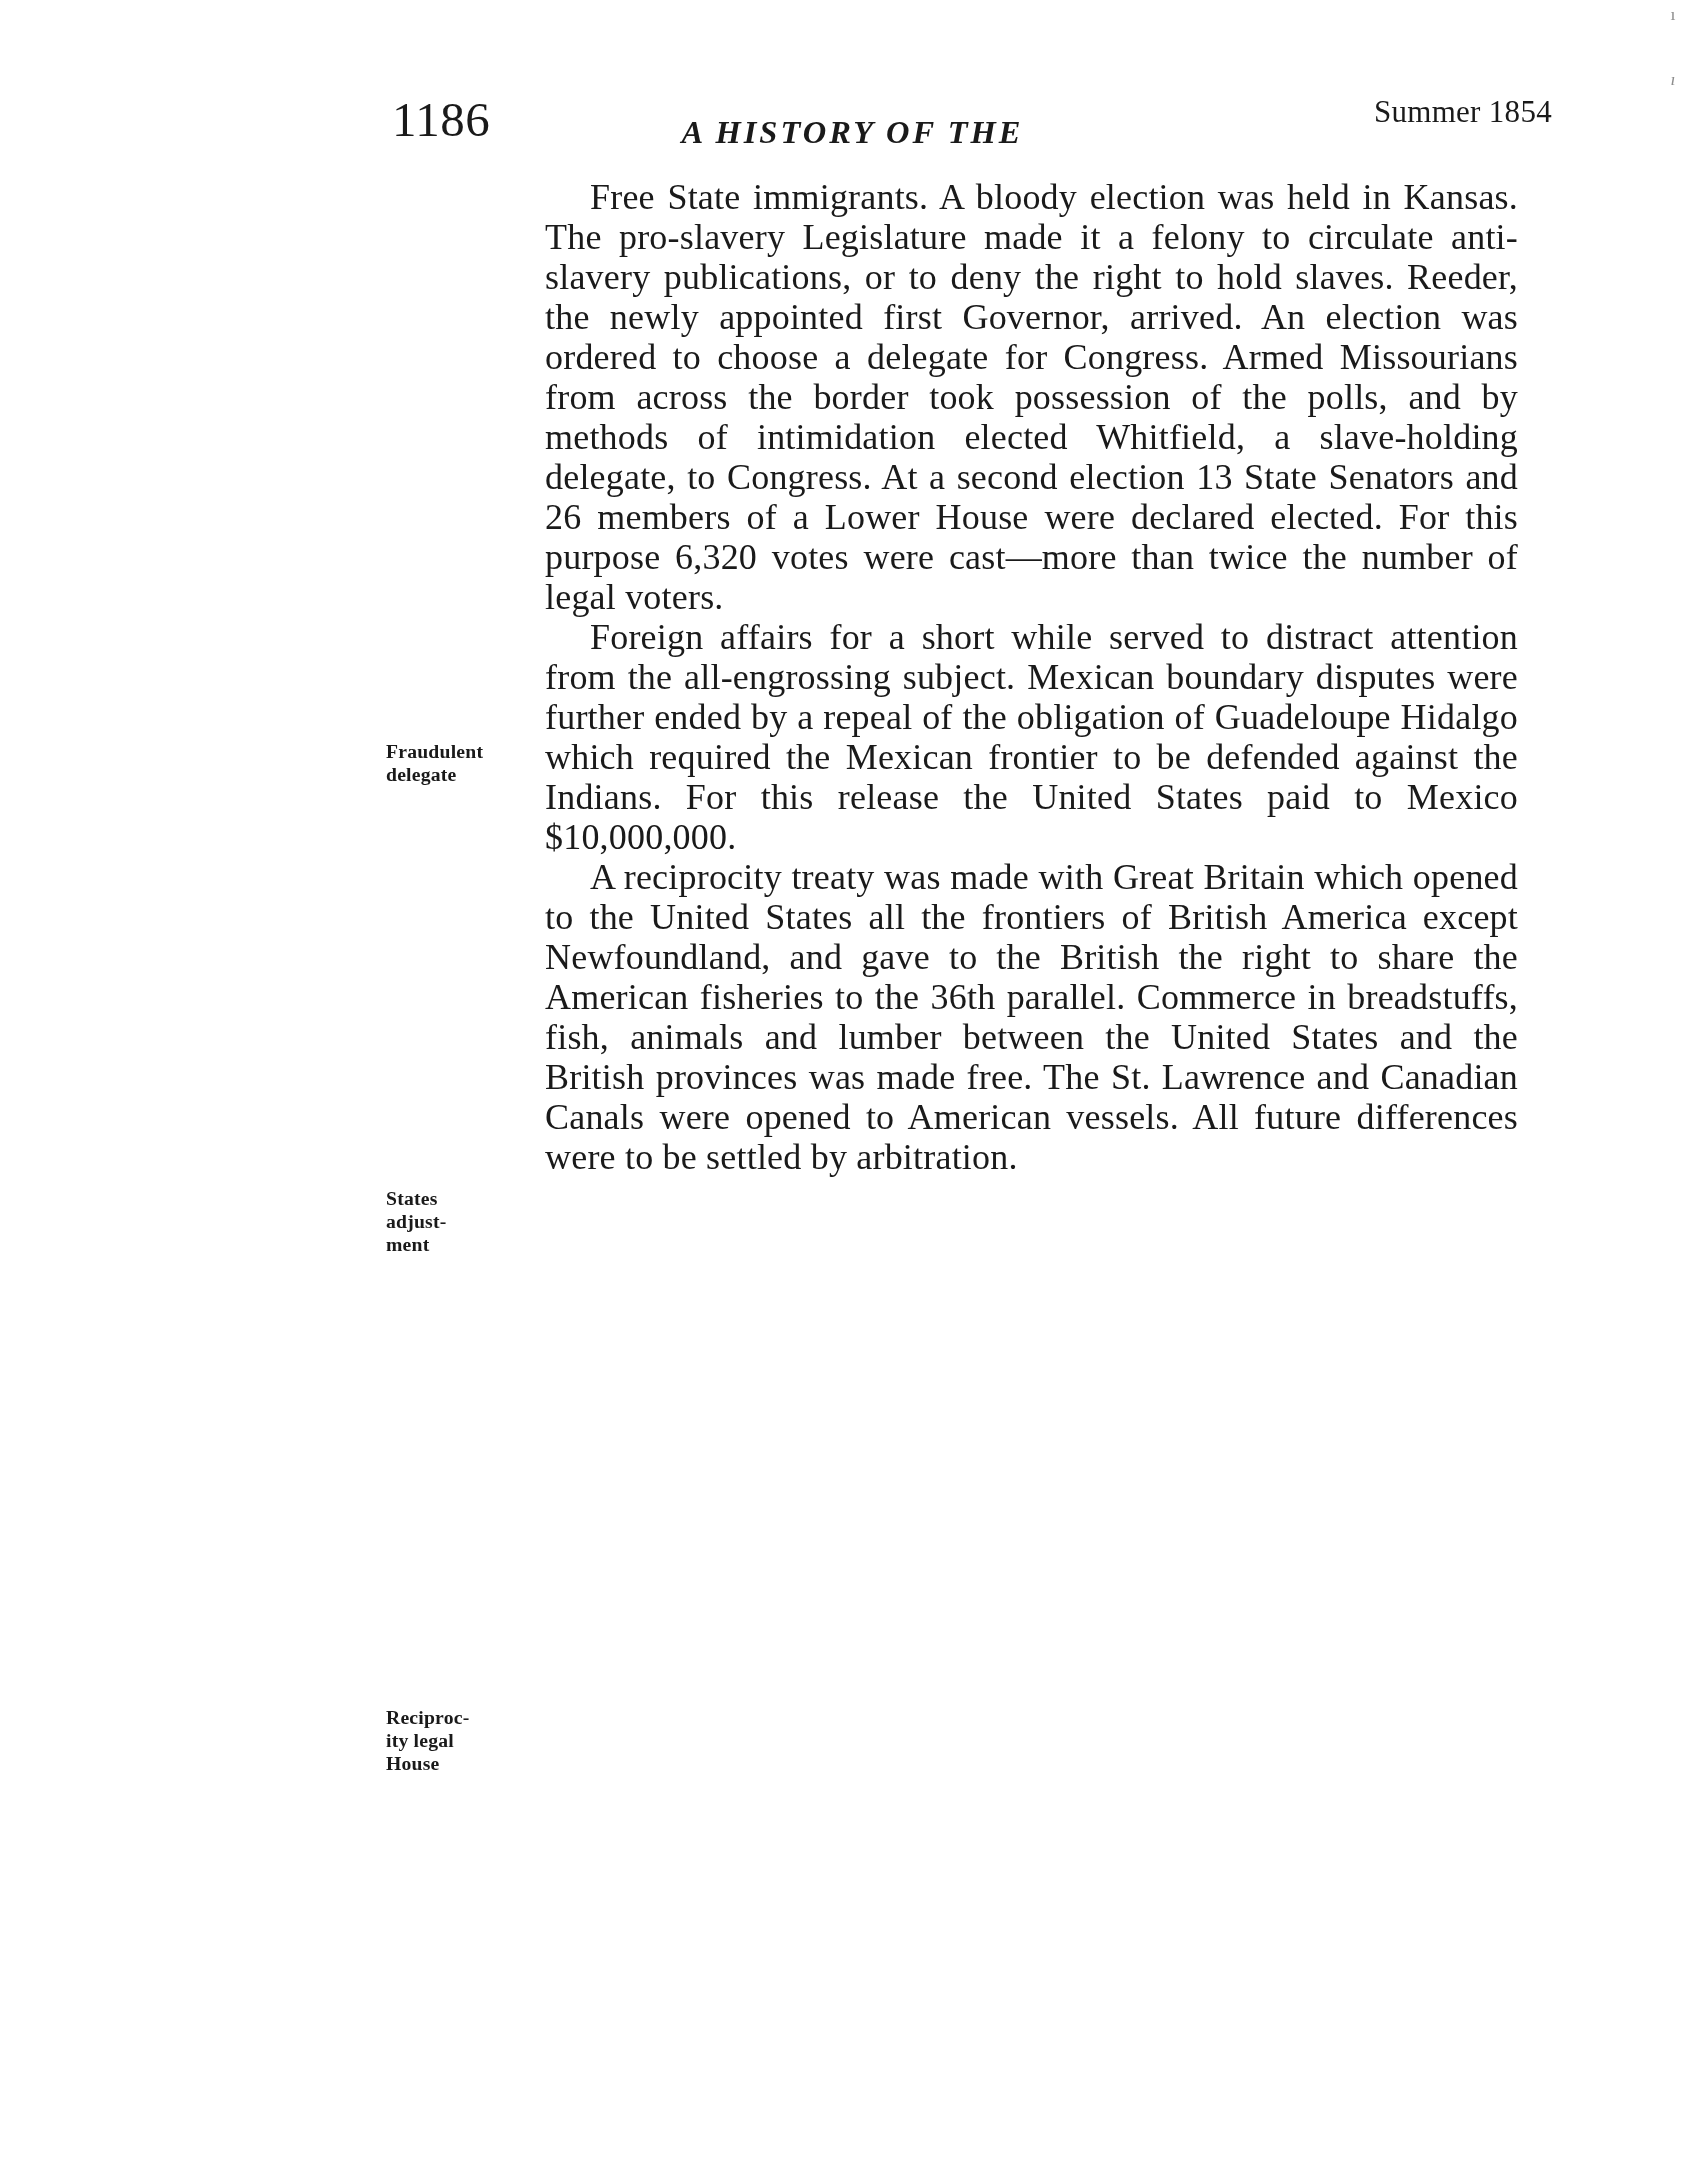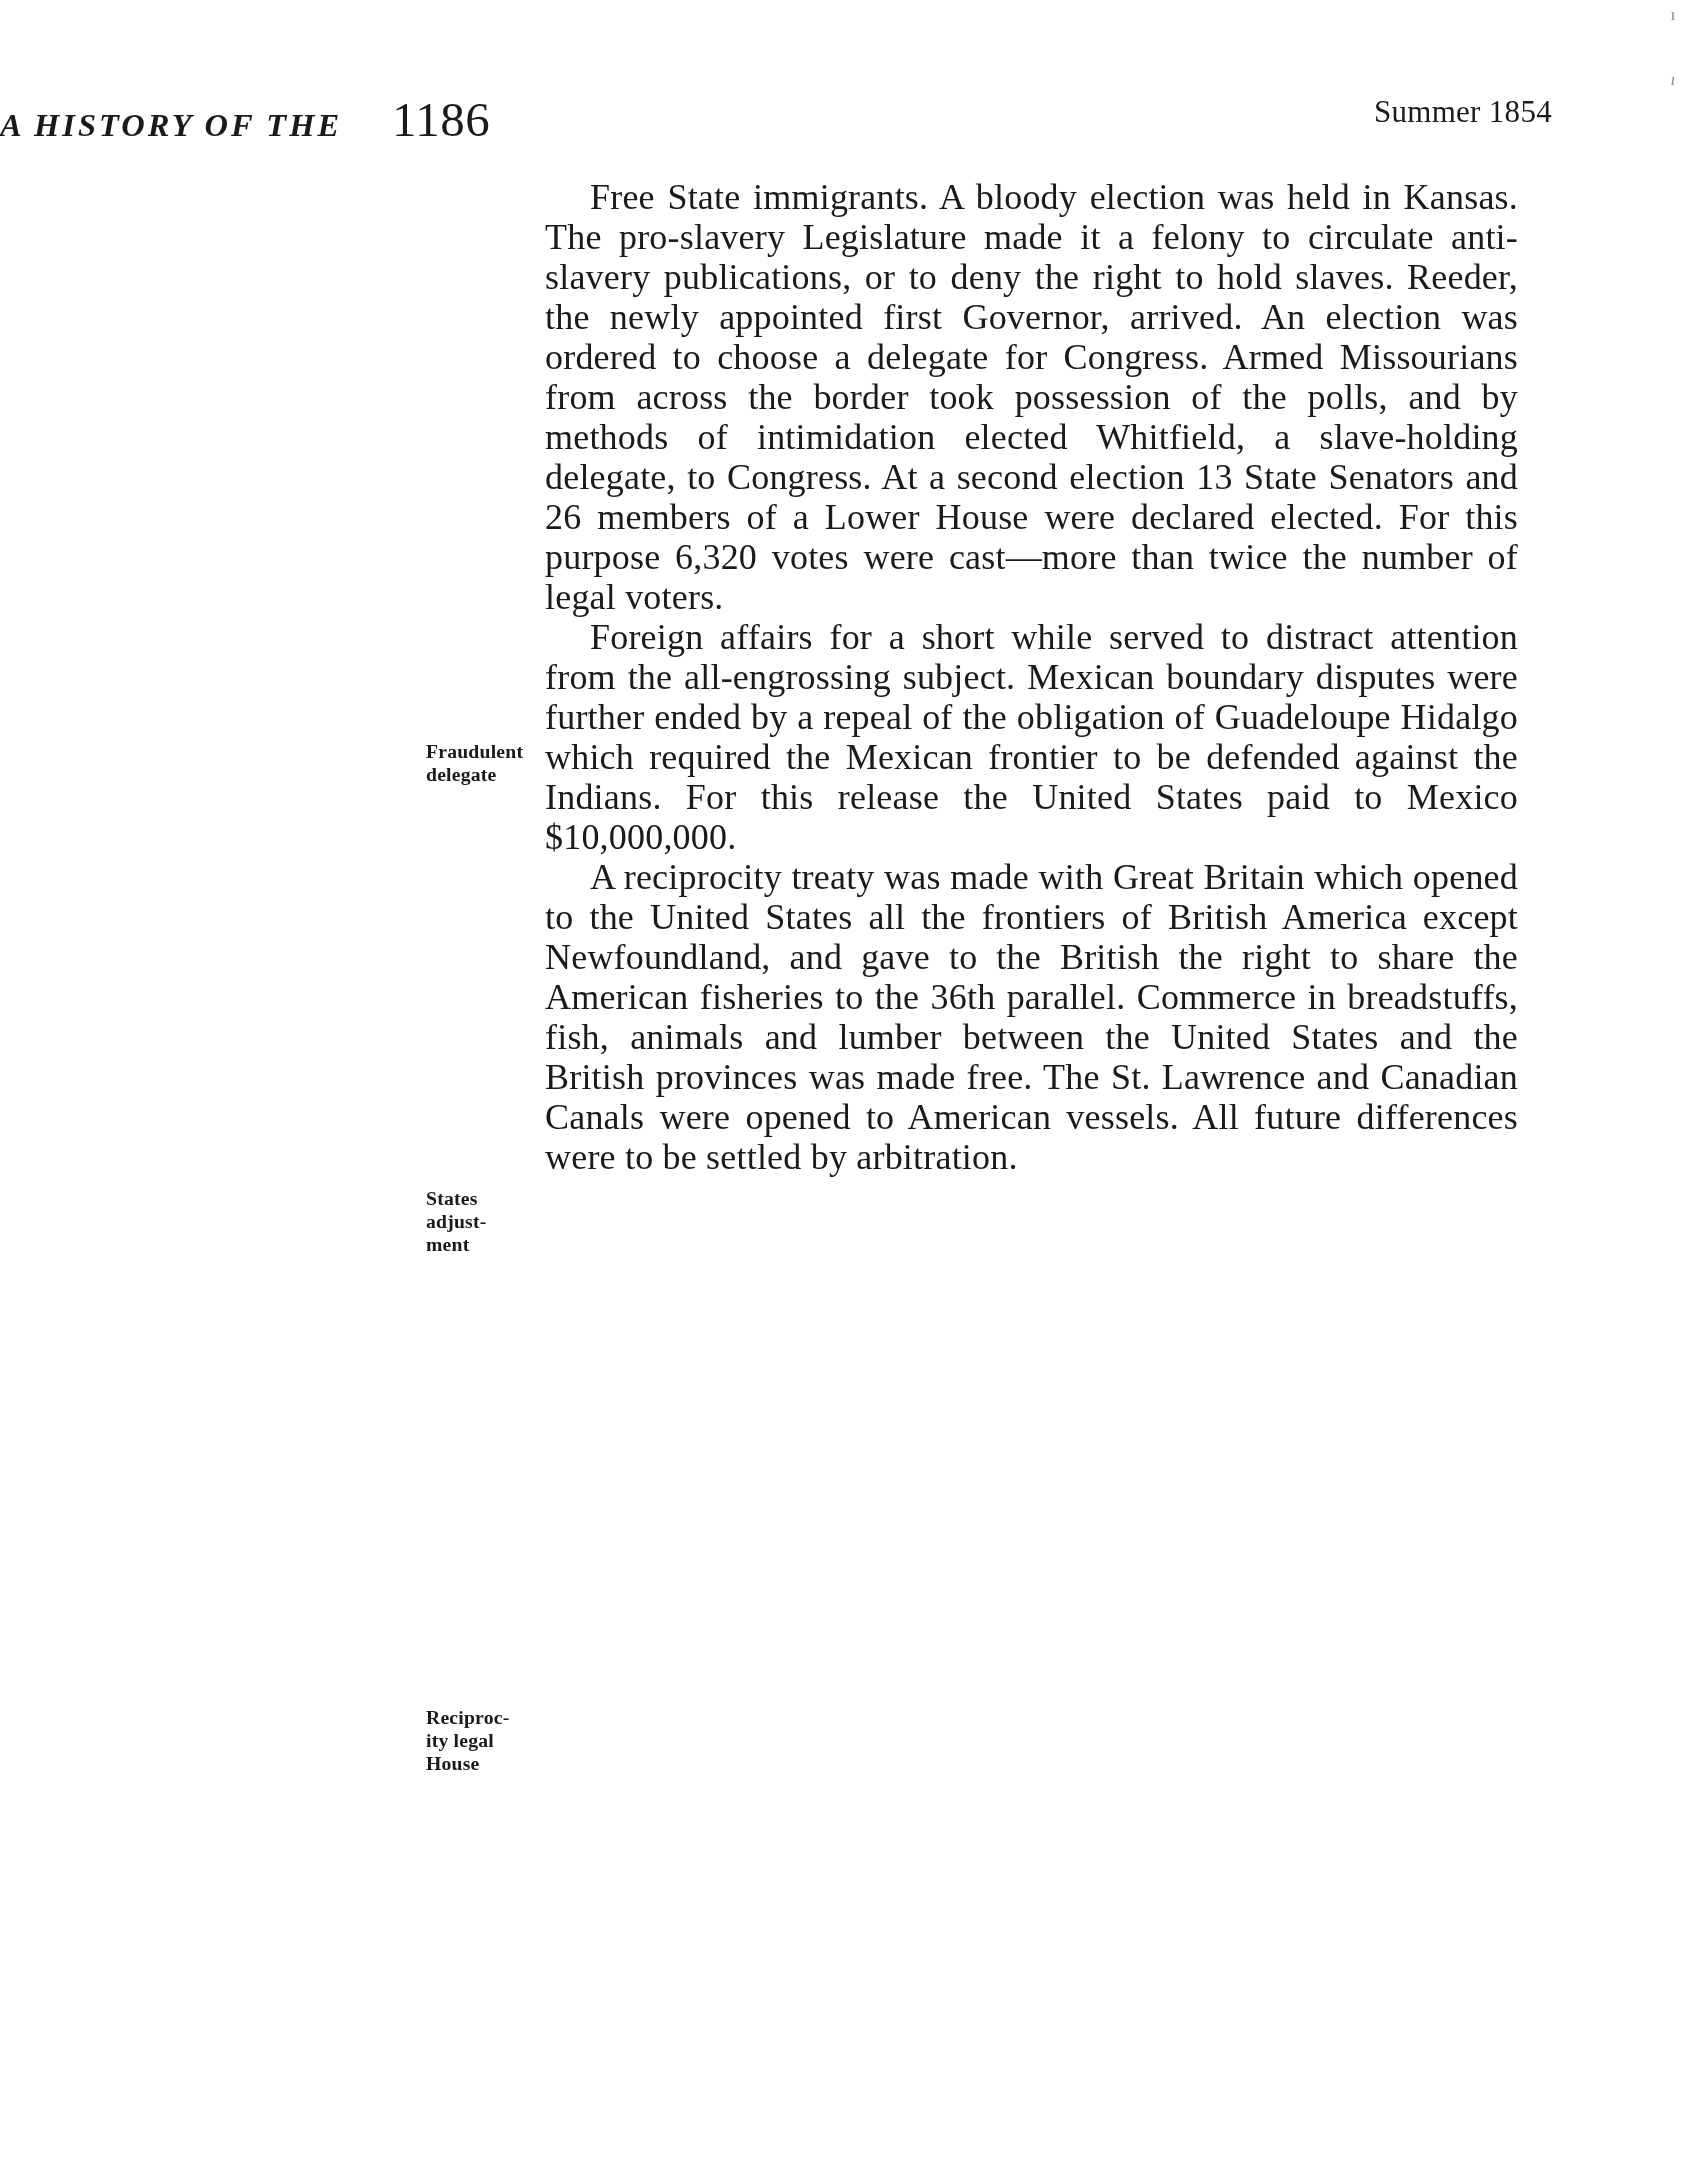--- a/index.html
+++ b/index.html
@@ -34,21 +34,22 @@
     left: 392px;
     top: 0;
     font-size: 49px;
     letter-spacing: 0.5px;
     font-family: "Liberation Serif", serif;
   }
   .head-title {
     position: absolute;
     left: 0;
     right: 0;
-    top: 16px;
+    top: 23px;
+    text-align: center;
     font-style: italic;
     font-weight: bold;
     font-size: 32.5px;
     letter-spacing: 3px;
     font-family: "Liberation Serif", serif;
   }
   .head-date {
     position: absolute;
     right: 153px;
     top: 3px;
@@ -61,21 +62,21 @@
   .marginalia {
     position: absolute;
     left: 386px;
     width: 148px;
     font-size: 19.7px;
     line-height: 1.18;
     font-family: "Liberation Serif", serif;
     font-weight: bold;
     letter-spacing: 0.2px;
   }
-  .marginalia .ln { display: block; margin-left: 40px; }
+  .marginalia .ln { display: block; }
 
   #note-fraudulent { top: 740px; }
   #note-mexican   { top: 1187px; }
   #note-recip     { top: 1706px; }
 
   
   .column {
     position: absolute;
     left: 545px;
     top: 177px;

